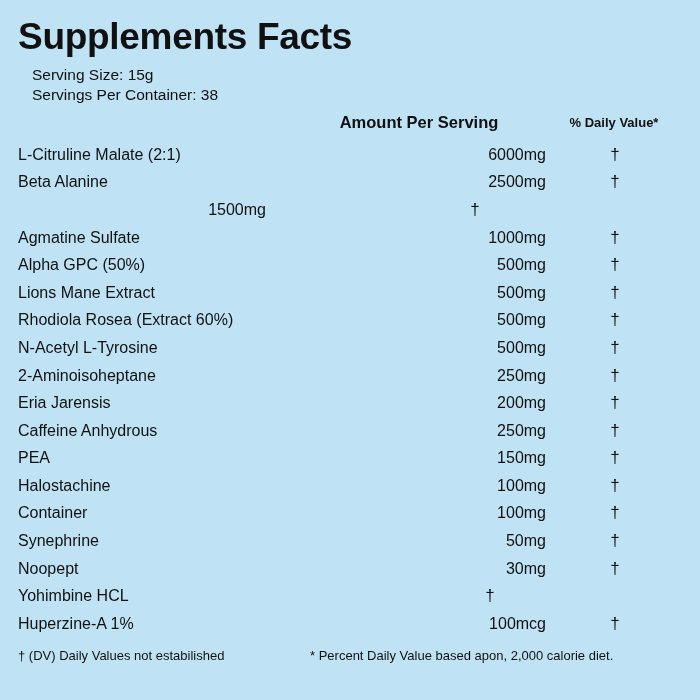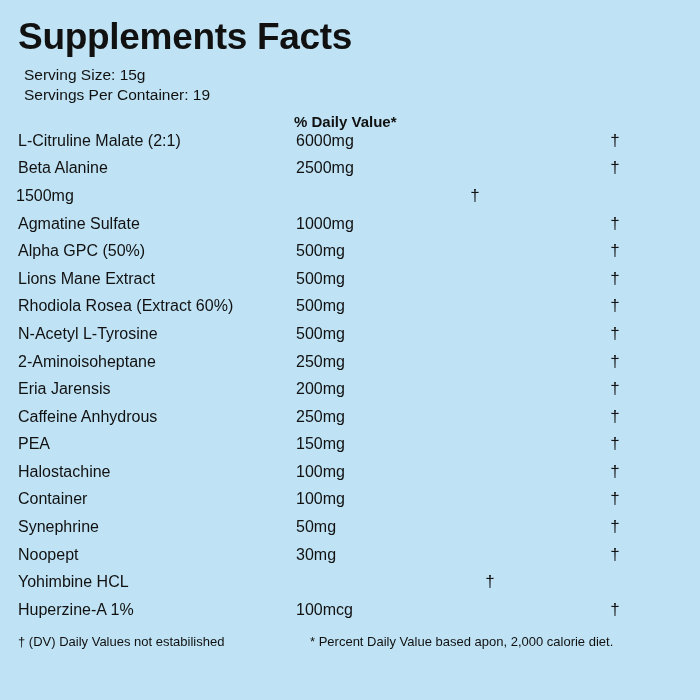--- a/index.html
+++ b/index.html
@@ -25,21 +25,21 @@
   .title {
     font-size: 37px;
     font-weight: bold;
     letter-spacing: -0.3px;
     line-height: 1.05;
     margin: 4px 0 8px 2px;
   }
   .serving-line {
     font-size: 15.5px;
     line-height: 1.32;
-    margin-left: 8px;
+    margin-left: 16px;
   }
   .rule-thick {
     height: 7px;
     background: #111111;
     margin: 7px 0 0 0;
   }
   .rule-thin {
     height: 3px;
     background: #111111;
     margin: 0;
@@ -53,38 +53,38 @@
   }
   .col-name {
     flex: 0 0 278px;
   }
   .col-amount {
     flex: 0 0 250px;
     text-align: center;
   }
   .col-dv {
     flex: 1 1 auto;
-    text-align: left;
-    font-size: 15px;
+    text-align: center;
+    font-size: 13px;
   }
   .rows {
-    margin-top: 2px;
+    margin-top: 14px;
   }
   .row {
     display: flex;
     align-items: baseline;
     height: 27.6px;
     font-size: 16px;
   }
   .row .col-name {
     padding-left: 2px;
     white-space: nowrap;
   }
   .row .col-amount {
-    text-align: left;
+    text-align: right;
   }
   .row .col-dv {
     text-align: center;
     font-size: 17px;
     line-height: 1;
   }
   .footer-rule {
     height: 5px;
     background: #111111;
     margin-top: 6px;
@@ -110,26 +110,27 @@
   }
 </style>
 </head>
 <body>
 
 <div class="panel">
 
   <div class="title">Supplements Facts</div>
 
   <div class="serving-line">Serving Size: 15g</div>
-  <div class="serving-line">Servings Per Container: 19</div>
+  <div class="serving-line">Servings Per Container: 38</div>
 
   <div class="rule-thick"></div>
 
   <div class="header-row">
     <div class="col-name"></div>
+    <div class="col-amount">Amount Per Serving</div>
     <div class="col-dv">% Daily Value*</div>
   </div>
 
   <div class="rule-thin"></div>
 
   <div class="rows">
 
     <div class="row">
       <div class="col-name">L-Citruline Malate (2:1)</div>
       <div class="col-amount">6000mg</div>

